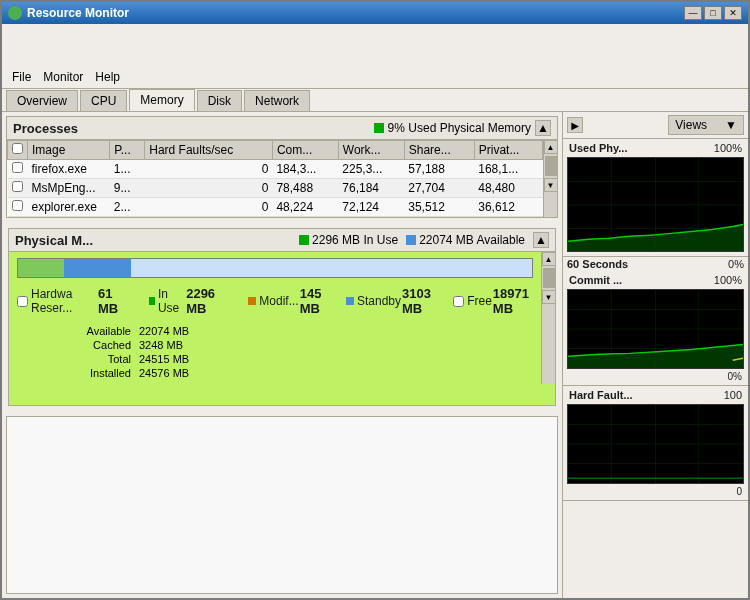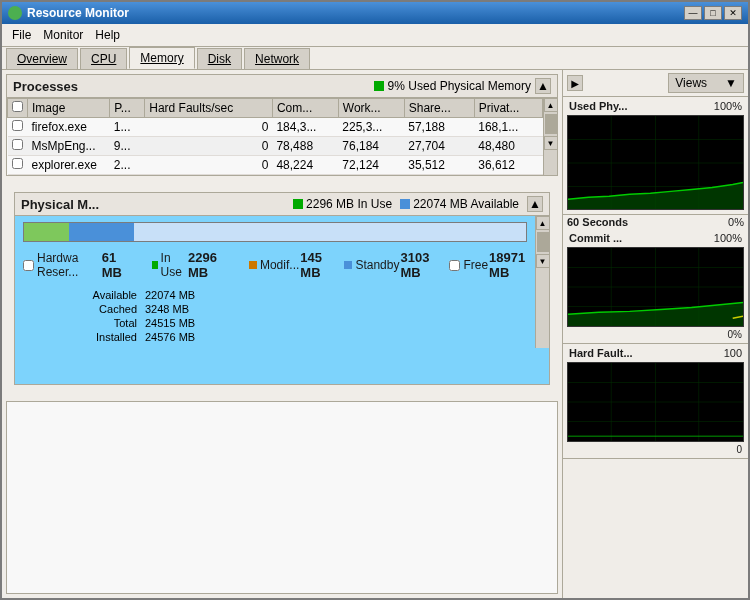--- a/index.html
+++ b/index.html
@@ -9,25 +9,25 @@
     .window { border: 2px solid #7b7b7b; background: #f0ede8; width: 750px; height: 600px; display: flex; flex-direction: column; }
     .title-bar { background: linear-gradient(to bottom, #4a90d9, #1a5fa8); color: white; display: flex; align-items: center; justify-content: space-between; padding: 3px 6px; height: 22px; }
     .title-bar-left { display: flex; align-items: center; gap: 5px; }
     .title-bar-icon { width: 14px; height: 14px; background: #4CAF50; border-radius: 50%; display: inline-block; }
     .title-text { font-size: 12px; font-weight: bold; color: white; }
     .window-controls { display: flex; gap: 2px; }
     .win-btn { width: 18px; height: 14px; background: #d4d0c8; border: 1px solid #7b7b7b; display: flex; align-items: center; justify-content: center; font-size: 9px; cursor: pointer; color: black; }
     
     
     .menu-bar { background: #f0ede8; display: flex; gap: 0; padding: 2px 4px; border-bottom: 1px solid #aca899; }
-    .menu-item { padding: 2px 6px; cursor: pointer; font-size: 12px; }
+    .menu-item { padding: 2px 6px; cursor: pointer; font-size: 12px; margin-top: 42px; }
 
     
     .tab-bar { background: #f0ede8; display: flex; align-items: flex-end; padding: 0 4px; border-bottom: 1px solid #aca899; }
-    .tab { padding: 3px 10px; border: 1px solid #aca899; background: #d4d0c8; cursor: pointer; font-size: 12px; margin-right: 2px; border-bottom: none; text-decoration: underline; }
+    .tab { padding: 3px 10px; border: 1px solid #aca899; background: #d4d0c8; cursor: pointer; font-size: 12px; margin-right: 2px; border-bottom: none; }
     .tab.active { background: #f0ede8; border-bottom: 1px solid #f0ede8; z-index: 1; }
 
     
     .main-content { display: flex; flex: 1; overflow: hidden; }
     .left-panel { flex: 1; display: flex; flex-direction: column; overflow: hidden; border-right: 1px solid #aca899; }
 
     
     .section { border: 1px solid #aca899; margin: 4px; background: #f8f8f8; }
     .section-header { background: #e8e4de; padding: 3px 6px; display: flex; align-items: center; justify-content: space-between; border-bottom: 1px solid #aca899; }
     .section-title { font-weight: bold; font-size: 13px; color: #1a1a1a; }
@@ -36,21 +36,21 @@
     .section-scroll { width: 16px; height: 16px; border: 1px solid #aca899; background: #d4d0c8; display: flex; align-items: center; justify-content: center; cursor: pointer; }
 
     
     .process-table { width: 100%; border-collapse: collapse; font-size: 11px; }
     .process-table th { background: #d4d0c8; border: 1px solid #aca899; padding: 2px 4px; text-align: left; font-weight: normal; white-space: nowrap; }
     .process-table td { border-bottom: 1px solid #e0dcd8; padding: 2px 4px; white-space: nowrap; overflow: hidden; max-width: 60px; }
     .process-table tr:nth-child(even) { background: #f0f0f0; }
     .process-table th:first-child { width: 16px; }
 
     
-    .phys-section { border: 1px solid #aca899; margin: 12px; background: #7dd3fc; flex: 1; }
+    .phys-section { border: 1px solid #aca899; margin: 6px; background: #bef264; flex: 1; }
     .phys-header { background: #e8e4de; padding: 3px 6px; display: flex; align-items: center; justify-content: space-between; border-bottom: 1px solid #aca899; }
     .mem-info { display: flex; align-items: center; gap: 8px; padding-left: 20px; }
     .mem-badge { display: flex; align-items: center; gap: 3px; }
     .blue-rect { width: 10px; height: 10px; background: #4a90d9; display: inline-block; }
 
     
     .mem-bar-container { padding: 6px 8px 4px 8px; }
     .mem-bar { height: 20px; width: 100%; display: flex; background: #c8e0f8; border: 1px solid #7b7b7b; }
     .mem-bar-green { background: #7ec85c; height: 100%; width: 9%; }
     .mem-bar-blue { background: #4a90d9; height: 100%; width: 13%; }

